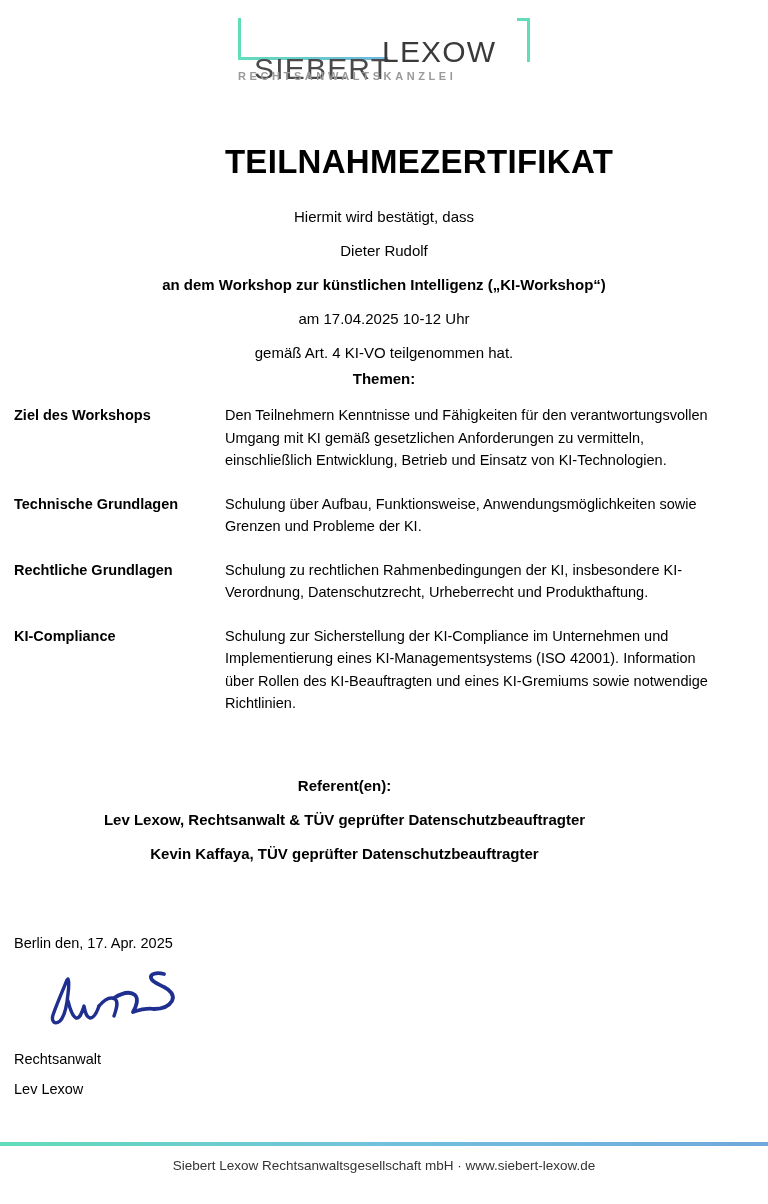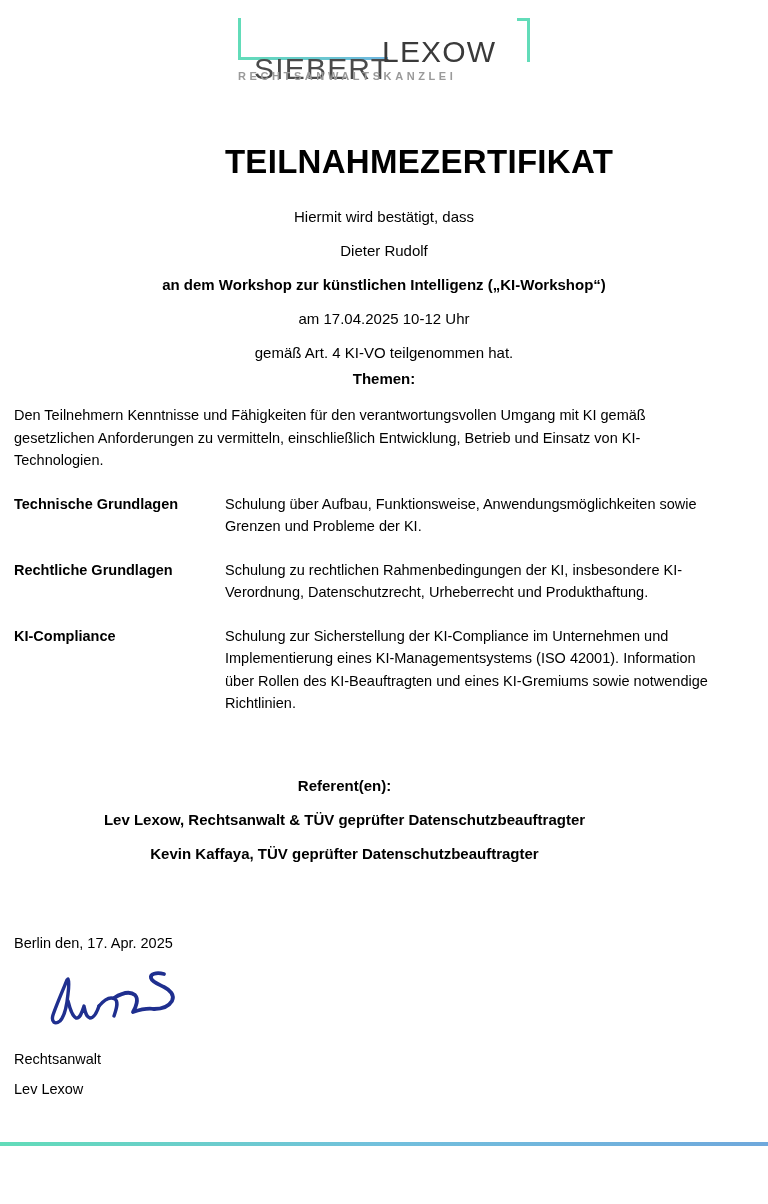--- a/index.html
+++ b/index.html
@@ -243,20 +243,21 @@
     <div class="intro-line">Dieter Rudolf</div>
     <div class="intro-line bold">an dem Workshop zur künstlichen Intelligenz („KI-Workshop“)</div>
     <div class="intro-line">am 17.04.2025 10-12 Uhr</div>
     <div class="intro-line">gemäß Art. 4 KI-VO teilgenommen hat.</div>
   </div>
 
   <div class="themen-heading">Themen:</div>
 
   <div class="topics">
     <div class="topic-row">
+      <div class="topic-label">Ziel des Workshops</div>
       <div class="topic-body">Den Teilnehmern Kenntnisse und Fähigkeiten für den verantwortungsvollen Umgang mit KI gemäß gesetzlichen Anforderungen zu vermitteln, einschließlich Entwicklung, Betrieb und Einsatz von KI-Technologien.</div>
     </div>
     <div class="topic-row">
       <div class="topic-label">Technische Grundlagen</div>
       <div class="topic-body">Schulung über Aufbau, Funktionsweise, Anwendungsmöglichkeiten sowie Grenzen und Probleme der KI.</div>
     </div>
     <div class="topic-row">
       <div class="topic-label">Rechtliche Grundlagen</div>
       <div class="topic-body">Schulung zu rechtlichen Rahmenbedingungen der KI, insbesondere KI-Verordnung, Datenschutzrecht, Urheberrecht und Produkthaftung.</div>
     </div>
@@ -281,14 +282,15 @@
         <path d="M63 38 C68 32, 74 28, 79 31 C83 34, 80 42, 78 48" stroke-width="3.4"></path>
         <path d="M78 30 C86 25, 94 23, 99 27 C103 31, 100 39, 97 44 C103 42, 112 40, 118 41" stroke-width="3.8"></path>
         <path d="M118 41 C126 41, 133 38, 136 33 C139 27, 134 22, 128 19 C122 16, 116 14, 115 10 C114 6, 120 4, 128 6" stroke-width="3.8"></path>
       </g>
     </svg>
     <div class="sig-role">Rechtsanwalt</div>
     <div class="sig-name">Lev Lexow</div>
   </div>
 
   <div class="footer-rule"></div>
+  <div class="footer-text">Siebert Lexow Rechtsanwaltsgesellschaft mbH · www.siebert-lexow.de</div>
 
 </div>
 
 </body></html>

